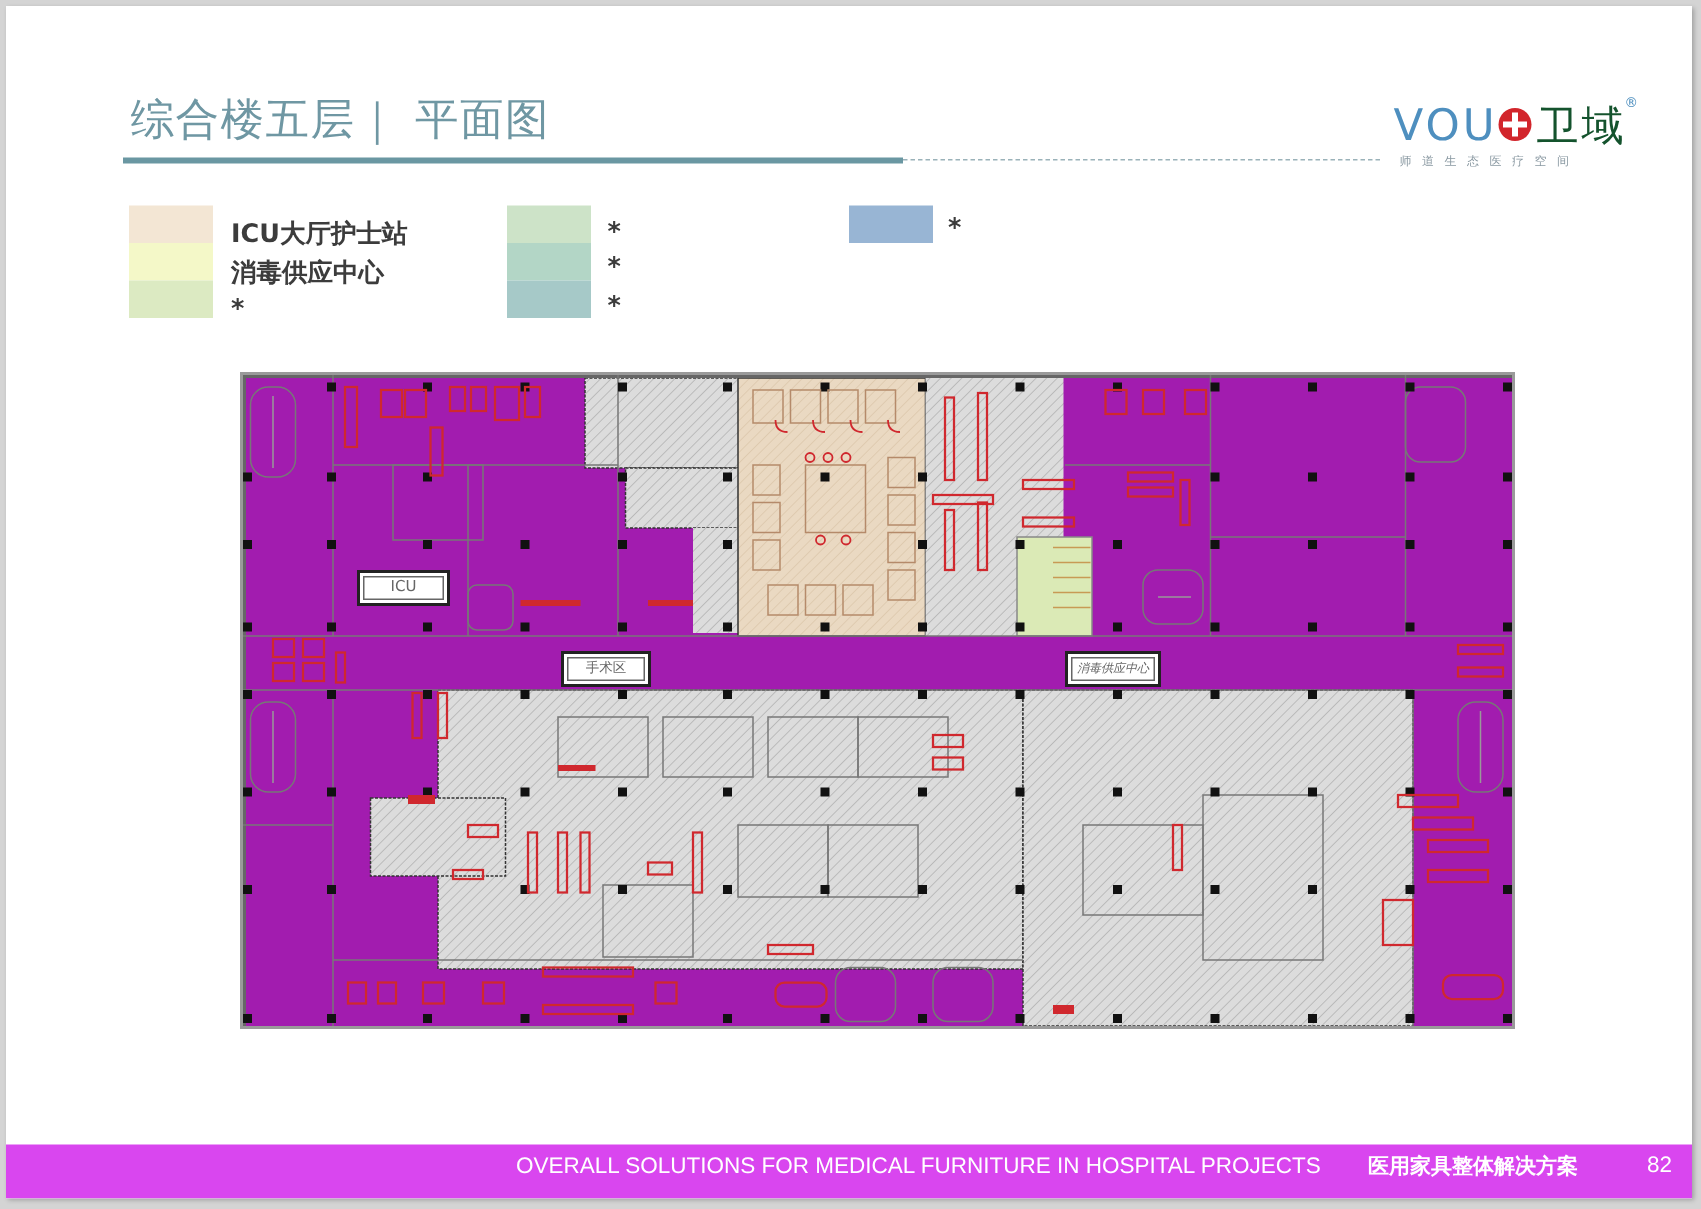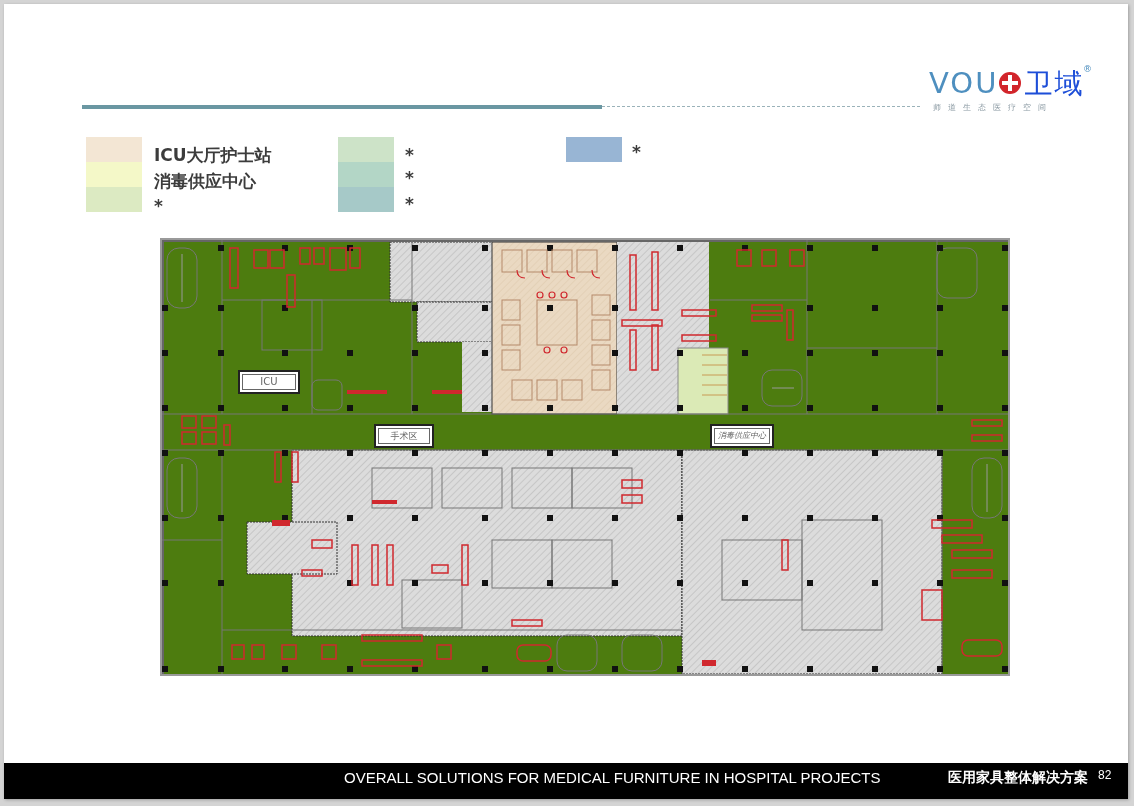--- a/index.html
+++ b/index.html
@@ -6,39 +6,40 @@
   body{width:1134px;height:806px;background:#d4d4d4;position:relative;overflow:hidden;font-family:"DejaVu Sans",sans-serif;}
   .slide{position:absolute;left:4px;top:4px;width:1124px;height:795px;background:#fff;box-shadow:1px 1px 3px rgba(0,0,0,.25);overflow:hidden;}
   .title{position:absolute;left:83px;top:56px;font-size:29px;color:#6f97a3;letter-spacing:1px;font-family:"DejaVu Sans",sans-serif;white-space:nowrap;}
   .title-bar{position:absolute;left:78px;top:101px;width:520px;height:4px;background:#6a97a2;}
   .title-dash{position:absolute;left:598px;top:102px;width:318px;border-top:1px dashed #9ab2b9;}
   .logo{position:absolute;left:925px;top:62px;width:170px;height:48px;}
   .logo-text{position:absolute;left:0;top:0;font-size:29px;color:#4e8fbf;letter-spacing:2px;font-family:"DejaVu Sans",sans-serif;line-height:34px;white-space:nowrap;}
   .logo-cross{display:inline-block;width:22px;height:22px;border-radius:50%;background:#d2252b;position:relative;vertical-align:-1px;margin:0 3px 0 1px;}
   .logo-cross:before{content:"";position:absolute;left:9px;top:3px;width:4px;height:16px;background:#fff;}
   .logo-cross:after{content:"";position:absolute;left:3px;top:9px;width:16px;height:4px;background:#fff;}
-  .logo-cn{color:#1d4ed8;font-size:28px;margin-top:19px;}
+  .logo-cn{color:#14532d;font-size:28px;margin-top:19px;}
   .logo-reg{position:absolute;left:154px;top:-2px;font-size:9px;color:#4e8fbf;}
   .logo-sub{position:absolute;left:4px;top:36px;font-size:8px;color:#8a99a2;letter-spacing:7px;white-space:nowrap;}
   .legend-swatch{position:absolute;width:56px;height:25px;}
   .legend-label{position:absolute;font-size:17px;font-weight:bold;color:#3c3c3c;white-space:nowrap;font-family:"DejaVu Sans",sans-serif;text-align:center;}
   .legend-star{position:absolute;font-size:17px;color:#3c3c3c;font-weight:bold;}
-  .plan{position:absolute;left:156px;top:234px;width:850px;height:438px;background:#4d7c0f;border:2px solid #9a9a9a;box-sizing:border-box;overflow:hidden;}
+  .plan{position:absolute;left:156px;top:244px;width:850px;height:438px;background:#a21caf;border:2px solid #9a9a9a;box-sizing:border-box;overflow:hidden;}
   .plan svg{position:absolute;left:0;top:0;}
-  .footer{position:absolute;left:0;top:759px;width:1124px;height:36px;background:#000000;}
+  .footer{position:absolute;left:0;top:759px;width:1124px;height:36px;background:#d946ef;}
   .footer-en{position:absolute;left:340px;top:6px;font-size:15px;color:#fff;white-space:nowrap;font-family:"Liberation Sans",sans-serif;}
-  .footer-cn{position:absolute;left:944px;top:6px;font-size:14px;color:#fff;font-weight:bold;white-space:nowrap;}
-  .footer-page{position:absolute;left:1094px;top:5px;font-size:12px;color:#fff;font-family:"Liberation Sans",sans-serif;}
+  .footer-cn{position:absolute;left:908px;top:6px;font-size:14px;color:#fff;font-weight:bold;white-space:nowrap;}
+  .footer-page{position:absolute;left:1094px;top:5px;font-size:15px;color:#fff;font-family:"Liberation Sans",sans-serif;}
   .plan-label{position:absolute;border:2px solid #222;background:#fff;box-shadow:inset 0 0 0 2px #fff, inset 0 0 0 3px #666;font-size:10px;color:#666;text-align:center;line-height:20px;}
 </style>
 </head>
 <body>
 
 <div class="slide">
 
+  <div class="title">综合楼五层｜ 平面图</div>
   <div class="title-bar"></div>
   <div class="title-dash"></div>
 
   <div class="logo">
     <div class="logo-text"><span>VOU</span><span class="logo-cross"></span><span class="logo-cn">卫域</span></div>
     <span class="logo-reg">®</span>
     <div class="logo-sub">师道生态医疗空间</div>
   </div>
 
   <div>

